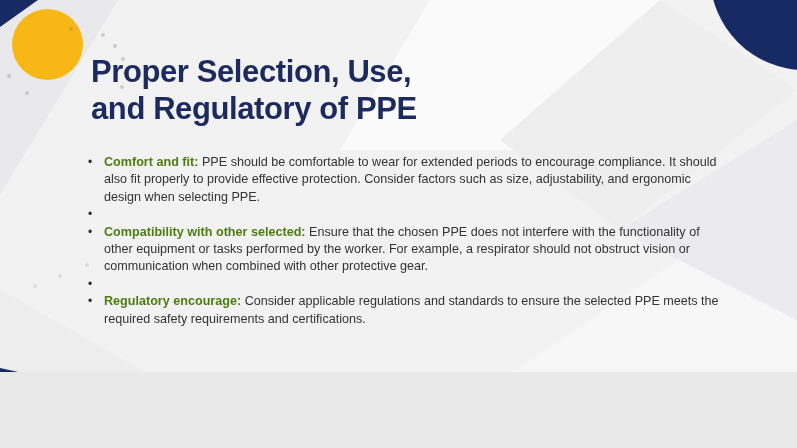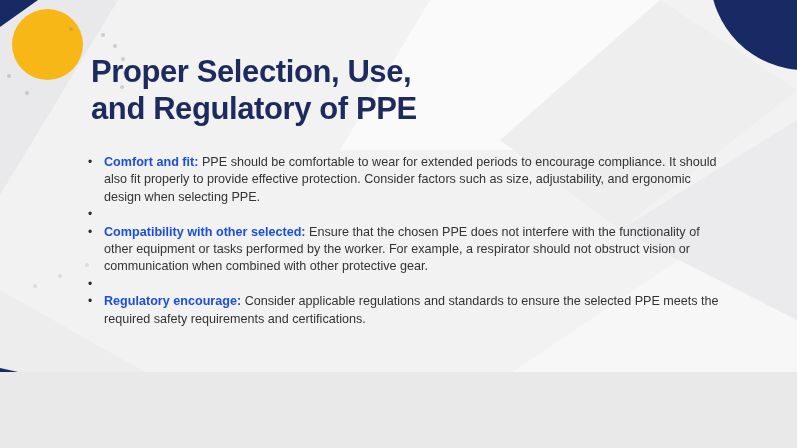--- a/index.html
+++ b/index.html
@@ -19,21 +19,21 @@
     background:rgba(110,110,125,0.28); z-index:2; }
   .swoosh { position:absolute; left:0; top:360px; z-index:2; }
 
   
   .title { position:absolute; left:91px; top:53px; z-index:3;
     color:#1d2a5e; font-size:31px; font-weight:700; letter-spacing:-0.4px; line-height:37px; }
   .bullets { position:absolute; left:88px; top:154px; width:642px; z-index:3; list-style:none; }
   .bullets li { display:flex; font-size:12.6px; line-height:17.4px; color:#333;
     min-height:17px; }
   .bullets .bullet-dot { width:16px; flex:0 0 16px; color:#2b2b2b; font-size:12px; }
-  .bullets .lead { font-weight:700; color:#1d4ed8; }
+  .bullets .lead { font-weight:700; color:#4d7c0f; }
   .bullets .item-text { display:inline; }
 
   
   .pause-btn { position:absolute; left:30px; top:400px; width:48px; height:40px;
     background:#0f0f15; border-radius:6px; z-index:5; display:flex; align-items:center;
     justify-content:center; gap:7px; border:none; cursor:pointer; }
   .pause-bar { width:4.5px; height:17px; background:#fff; border-radius:2.5px; }
 
   .control-bar { position:absolute; left:90px; top:400px; width:699px; height:40px;
     background:#1e1e1e; border-radius:7px; z-index:5; display:flex; align-items:center;

